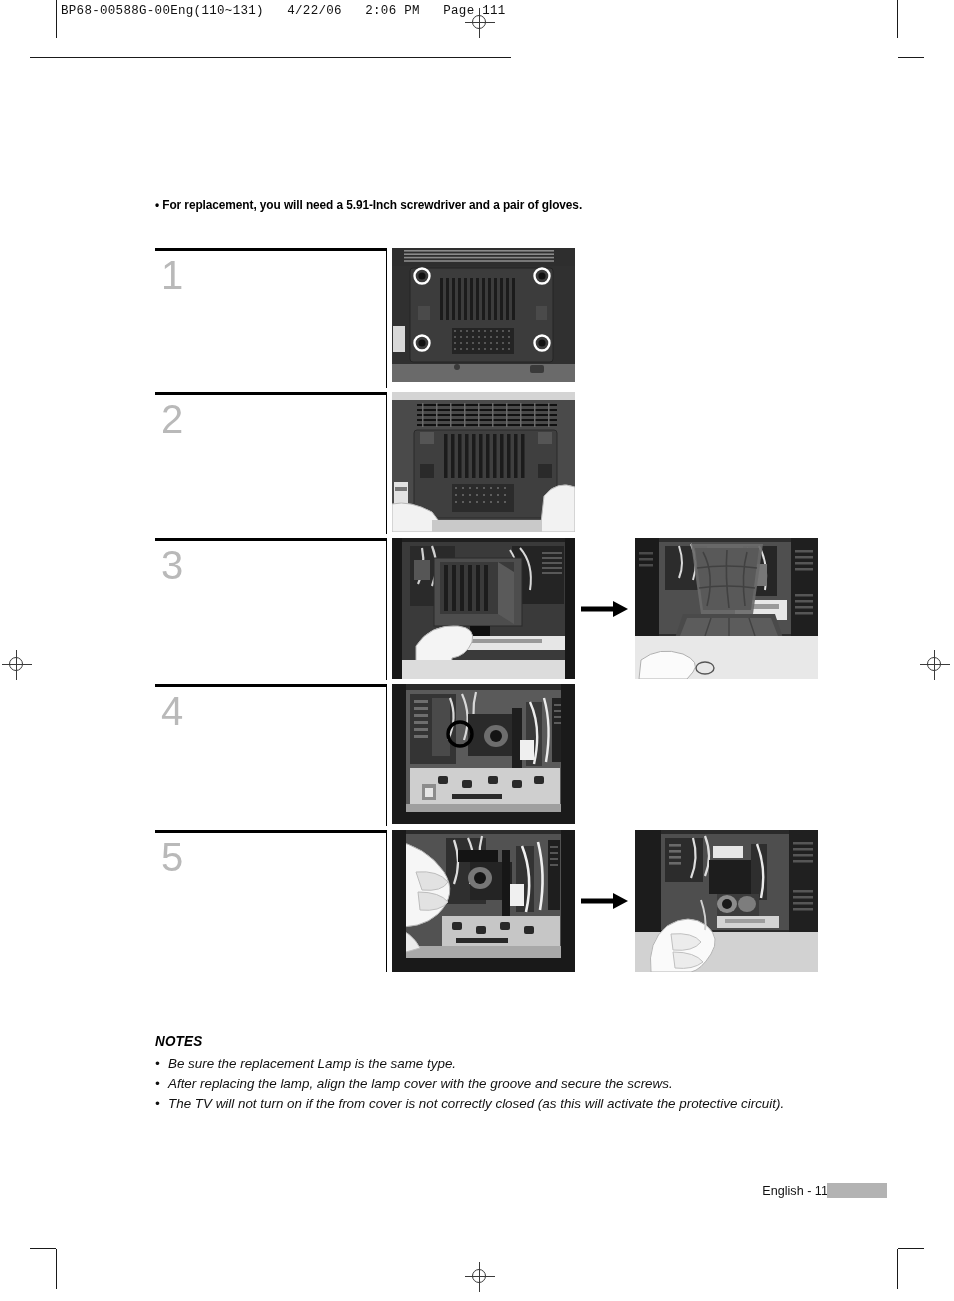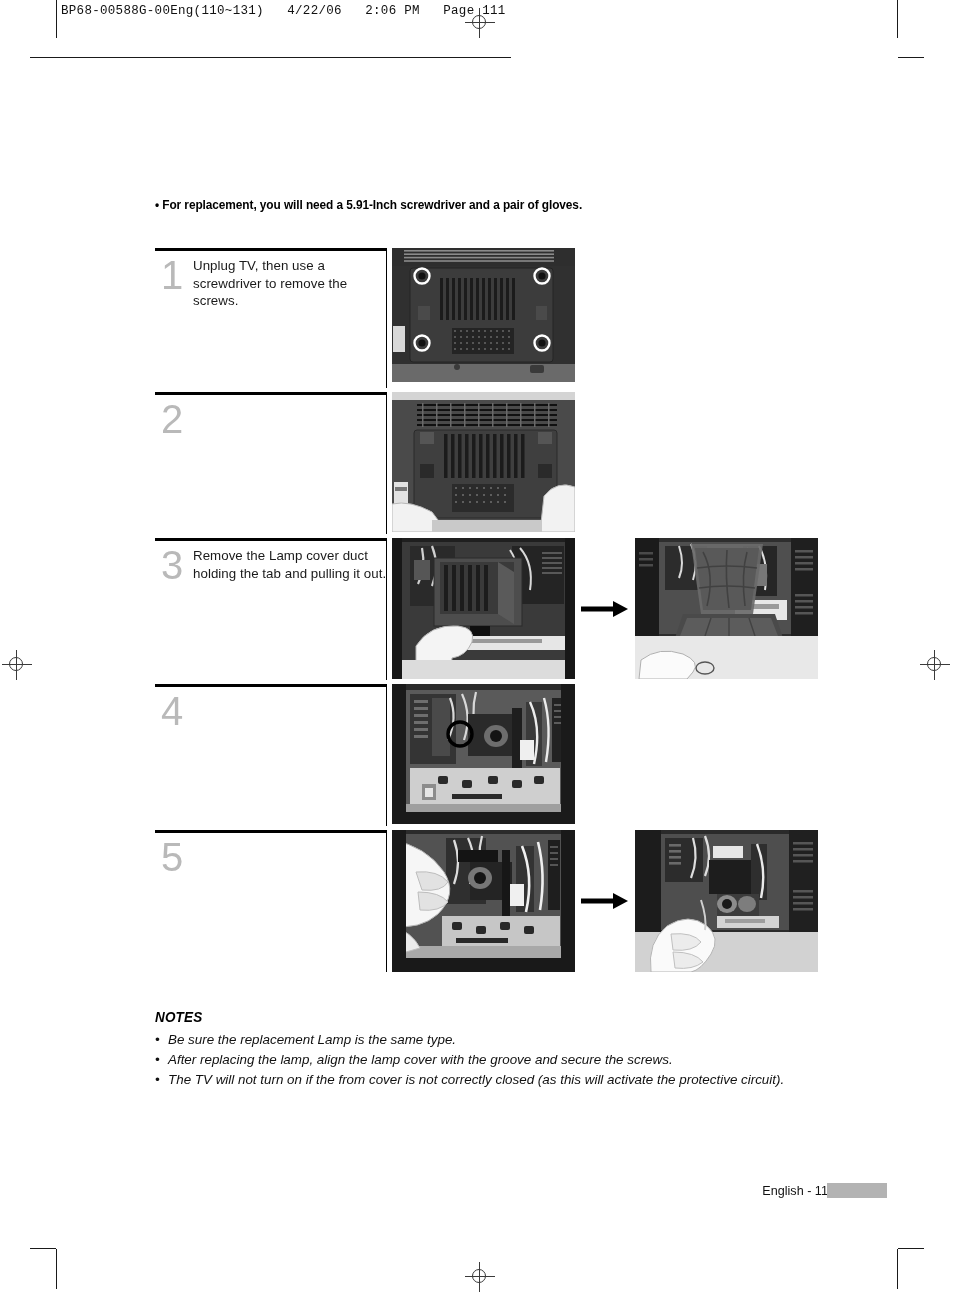--- a/index.html
+++ b/index.html
@@ -69,21 +69,21 @@
   }
   .arrow-gap {
     width: 60px; display: flex; align-items: center; justify-content: center;
     align-self: center;
   }
   .arrow-gap svg { display: block; }
 
   .photo { display: block; background: #7d7d7d; }
 
   
-  .notes { position: absolute; left: 155px; top: 1008px; width: 700px; }
+  .notes { position: absolute; left: 155px; top: 1032px; width: 700px; }
   .notes-title {
     font-size: 15px; font-weight: bold; font-style: italic;
     transform: scaleX(0.9); transform-origin: left center;
     letter-spacing: 0.2px; margin-bottom: 5px;
   }
   .note-item {
     display: flex; font-style: italic; font-size: 13.4px;
     line-height: 19px; color: #111; margin-top: 1px;
   }
   .note-bullet { width: 13px; flex: 0 0 13px; }
@@ -140,21 +140,20 @@
 <div class="prepress-header">BP68-00588G-00Eng(110~131)   4/22/06   2:06 PM   Page 111</div>
 
 <div class="intro-line">• For replacement, you will need a 5.91-Inch screwdriver and a pair of gloves.</div>
 
 <div class="steps">
 
   <div class="step" style="height:144px;">
     <div class="rule"></div>
     <div class="step-body" style="height:144px;">
       <div class="step-num">1</div>
-      <div class="step-text">Unplug TV, then use a screwdriver to remove the screws.</div>
     </div>
     <div class="step-figs">
       <svg class="photo" width="183" height="134" viewBox="0 0 183 134">
         <defs>
           <linearGradient id="p1bg" x1="0" y1="0" x2="0" y2="1">
             <stop offset="0%" stop-color="#8e8e8e"></stop>
               <stop offset="100%" stop-color="#6f6f6f"></stop>
           </linearGradient>
         </defs>
         <rect width="183" height="134" fill="url(#p1bg)"></rect>
@@ -330,21 +329,20 @@
         <path d="M183 140 L183 95 Q165 88 152 104 L148 140 Z" fill="#f2f2f2" stroke="#b8b8b8"></path>
         <rect x="40" y="128" width="110" height="12" fill="#c9c9c9"></rect>
       </svg>
     </div>
   </div>
 
   <div class="step" style="height:146px;">
     <div class="rule"></div>
     <div class="step-body" style="height:146px;">
       <div class="step-num">3</div>
-      <div class="step-text">Remove the Lamp cover duct holding the tab and pulling it out.</div>
     </div>
     <div class="step-figs">
       <svg class="photo" width="183" height="141" viewBox="0 0 183 141">
         <rect width="183" height="141" fill="#1f1f1f"></rect>
         <rect x="10" y="4" width="163" height="118" fill="#3a3a3a"></rect>
         <rect x="18" y="8" width="45" height="60" fill="#2a2a2a"></rect>
         <g stroke="#cfcfcf" stroke-width="2.2" fill="none">
           <path d="M30 10 Q34 30 26 46"></path>
           <path d="M40 8 Q48 28 40 48"></path>
         </g>

